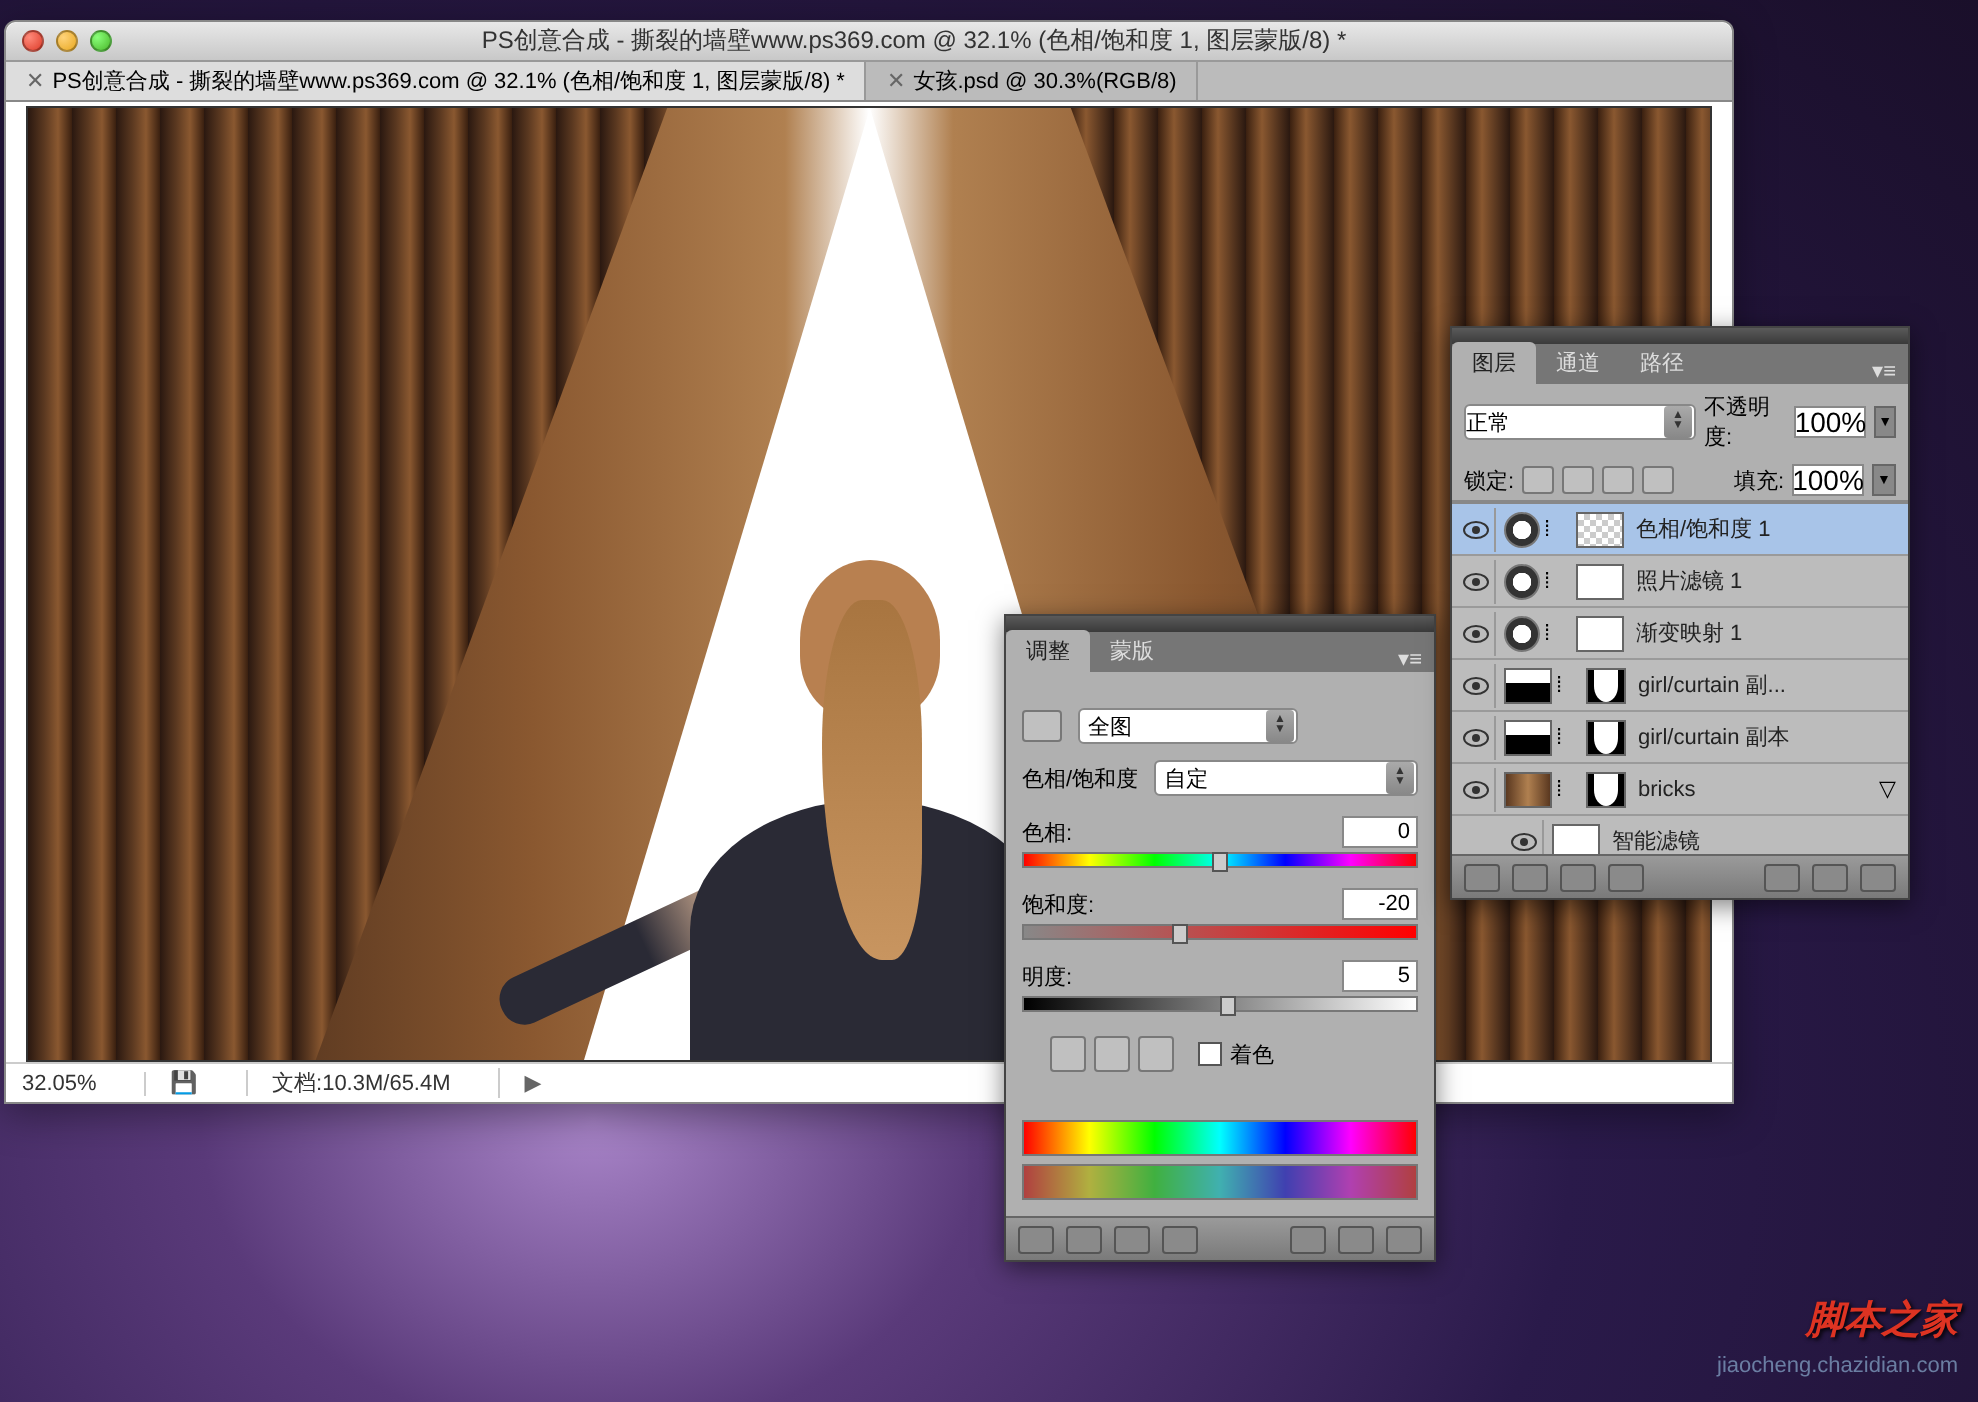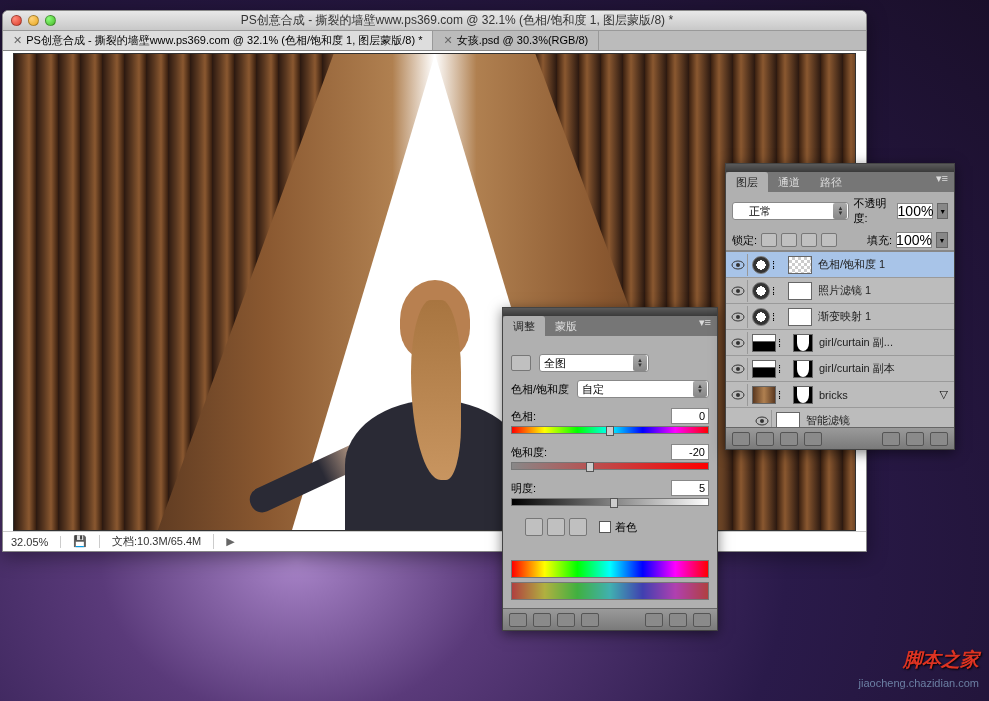--- a/index.html
+++ b/index.html
@@ -28,27 +28,27 @@
 .curtain-right { right: 0; background: repeating-linear-gradient(90deg, #3a2010 0px, #8a5830 8px, #5a3820 15px, #2a1810 22px); clip-path: polygon(0 0, 100% 0, 100% 100%, 55% 100%); }
 .light-area { position: absolute; left: 33%; right: 33%; top: 0; bottom: 0; background: #fff; clip-path: polygon(50% 0%, 100% 100%, 0% 100%); transform: scale(1.8); transform-origin: center top; }
 .girl { position: absolute; left: 50%; bottom: 0; transform: translateX(-50%); width: 300px; height: 260px; }
 .head { position: absolute; left: 50%; top: 10px; transform: translateX(-50%); width: 70px; height: 80px; background: #b88050; border-radius: 50% 50% 40% 40%; }
 .hair { position: absolute; left: 50%; top: 30px; transform: translateX(-48%); width: 50px; height: 180px; background: linear-gradient(#a87540, #c89560); border-radius: 40% 40% 30% 60%; }
 .body-g { position: absolute; left: 50%; bottom: 0; transform: translateX(-50%); width: 180px; height: 130px; background: #2a2a35; border-radius: 50% 50% 0 0; }
 .arm-l { position: absolute; left: -40px; bottom: 40px; width: 130px; height: 25px; background: linear-gradient(90deg, #2a2a35 60%, #e8c0a0); transform: rotate(-25deg); border-radius: 12px; }
 .arm-r { position: absolute; right: -40px; bottom: 40px; width: 130px; height: 25px; background: linear-gradient(90deg, #e8c0a0 40%, #2a2a35); transform: rotate(25deg); border-radius: 12px; }
 
 .statusbar { height: 20px; border-top: 1px solid #ccc; display: flex; align-items: center; padding: 0 8px; color: #333; gap: 12px; }
-.status-item { border-right: 1px solid #ccc; padding-right: 12px; }
+.status-item { border-right: 1px solid #ccc; padding-right: 24px; }
 .status-arrow { color: #666; }
 
 
 .adj-panel { position: absolute; left: 502px; top: 307px; width: 216px; background: #b0b0b0; border: 1px solid #444; box-shadow: 0 3px 12px rgba(0,0,0,0.5); }
 .panel-hdr { height: 8px; background: linear-gradient(#5a5a5a, #3a3a3a); }
-.panel-tabs { display: flex; background: #767676; height: 20px; }
+.panel-tabs { display: flex; background: #767676; height: 20px; align-items: flex-end; }
 .ptab { padding: 3px 10px; font-size: 11px; color: #ddd; cursor: pointer; }
 .ptab.active { background: #b0b0b0; color: #222; border-radius: 3px 3px 0 0; }
 .panel-menu { margin-left: auto; padding: 0 6px; color: #ddd; }
 .panel-body { background: #b0b0b0; padding: 8px; }
 .adj-row { display: flex; align-items: center; gap: 8px; margin-bottom: 8px; }
 .adj-label { font-size: 11px; }
 .adj-select { flex: 1; background: #fff; border: 1px solid #888; height: 18px; display: flex; align-items: center; padding: 0 4px; border-radius: 3px; position: relative; }
 .sel-arrows { position: absolute; right: 1px; width: 14px; height: 16px; background: linear-gradient(#aaa,#888); border-radius: 2px; display: flex; flex-direction: column; align-items: center; justify-content: center; font-size: 6px; line-height: 5px; color: #333; }
 .hand-ico { width: 20px; height: 16px; border: 1px solid #777; background: #c0c0c0; border-radius: 2px; }
 .slider-group { margin-bottom: 10px; }
@@ -64,21 +64,21 @@
 .cbx { width: 12px; height: 12px; border: 1px solid #555; background: #fff; margin-left: 8px; }
 .spectrum { height: 18px; border: 1px solid #777; background: linear-gradient(90deg, red, yellow, lime, cyan, blue, magenta, red); margin-top: 24px; margin-bottom: 4px; }
 .spectrum2 { height: 18px; border: 1px solid #777; background: linear-gradient(90deg, #b04040, #b0b040, #40b040, #40b0b0, #4040b0, #b040b0, #b04040); }
 
 .panel-ftr { height: 22px; background: linear-gradient(#9a9a9a, #7a7a7a); border-top: 1px solid #666; display: flex; align-items: center; padding: 0 6px; gap: 6px; }
 .ftr-ico { width: 18px; height: 14px; border: 1px solid #555; background: #8a8a8a; border-radius: 2px; }
 
 
 .lyr-panel { position: absolute; left: 725px; top: 163px; width: 230px; background: #b0b0b0; border: 1px solid #444; box-shadow: 0 3px 12px rgba(0,0,0,0.5); }
 .lyr-opts { display: flex; align-items: center; padding: 4px 6px; gap: 4px; }
-.lyr-select { background: #fff; border: 1px solid #888; height: 18px; width: 132px; padding: 0 16px; border-radius: 3px; position: relative; display: flex; align-items: flex-end; }
+.lyr-select { background: #fff; border: 1px solid #888; height: 18px; width: 132px; padding: 0 0; border-radius: 3px; position: relative; display: flex; align-items: flex-end; }
 .opa-label { font-size: 11px; }
 .opa-val { width: 36px; height: 16px; background: #fff; border: 1px solid #888; text-align: center; font-size: 14px; display: flex; align-items: center; justify-content: center; }
 .opa-drop { width: 12px; height: 16px; background: #888; border: 1px solid #666; display: flex; align-items: center; justify-content: center; font-size: 7px; }
 .lyr-lock { display: flex; align-items: center; padding: 2px 6px; gap: 4px; border-bottom: 1px solid #888; }
 .lock-ico { width: 16px; height: 14px; border: 1px solid #777; background: #c0c0c0; border-radius: 2px; }
 
 .lyr-list { background: #bcbcbc; max-height: 176px; overflow: hidden; border-top: 1px solid #888; }
 .layer { display: flex; align-items: center; height: 26px; border-bottom: 1px solid #9a9a9a; padding: 0 2px; }
 .layer.sel { background: #a8c4e8; }
 .eye { width: 20px; height: 22px; display: flex; align-items: center; justify-content: center; border-right: 1px solid #999; }

